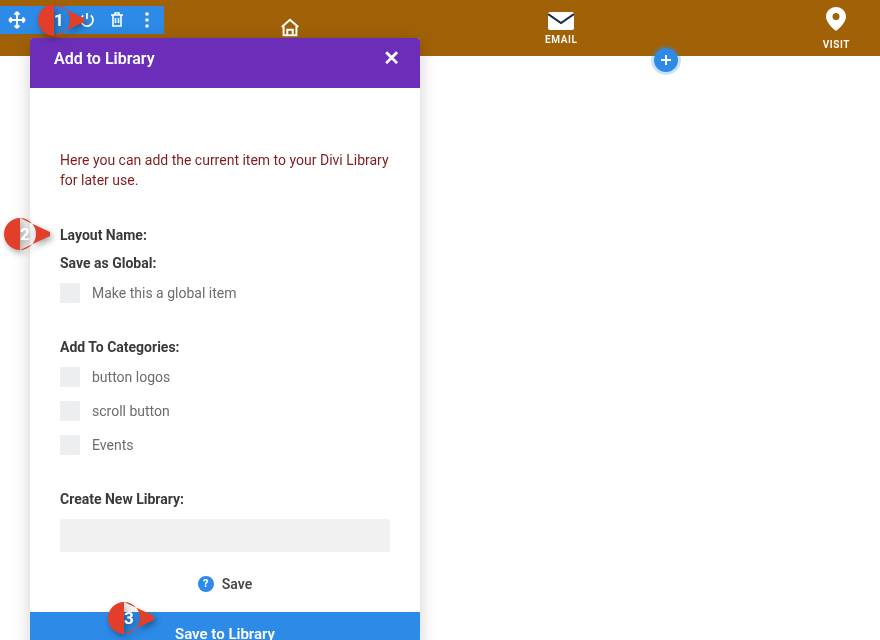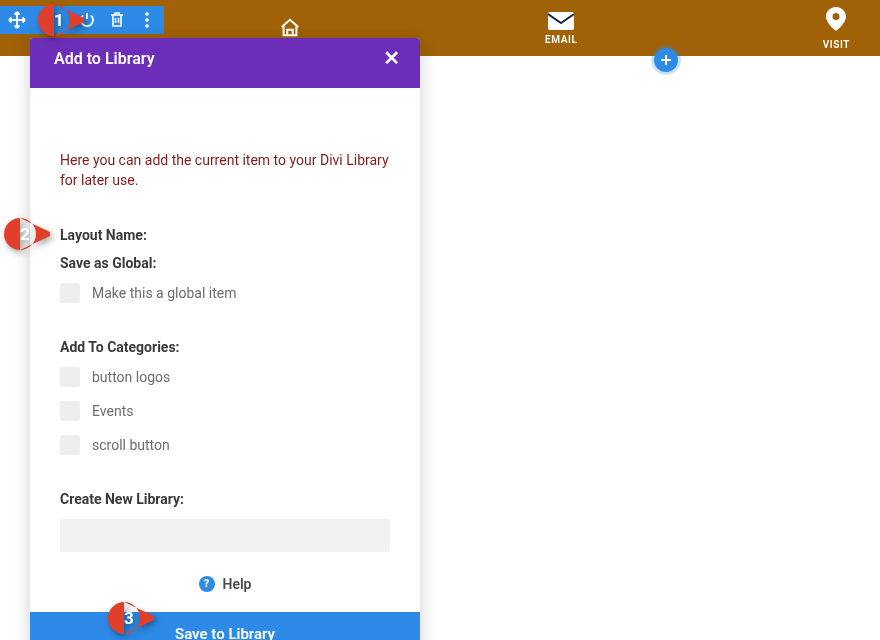--- a/index.html
+++ b/index.html
@@ -244,33 +244,33 @@
       <span>Make this a global item</span>
     </div>
 
     <div class="field-label section-gap">Add To Categories:</div>
     <div class="chk-row">
       <div class="chk-box"></div>
       <span>button logos</span>
     </div>
     <div class="chk-row">
       <div class="chk-box"></div>
+      <span>scroll button</span>
+    </div>
+    <div class="chk-row">
+      <div class="chk-box"></div>
       <span>Events</span>
-    </div>
-    <div class="chk-row">
-      <div class="chk-box"></div>
-      <span>scroll button</span>
     </div>
 
     <div class="field-label section-gap">Create New Library:</div>
     <input class="text-input" type="text" style="margin-bottom: 8px;" value="">
 
     <div class="help-row">
       <span class="help-icon">?</span>
-      <span>Help</span>
+      <span>Save</span>
     </div>
   </div>
   <div class="modal-footer">
     <span>Save to Library</span>
   </div>
 </div>
 
 <div class="callout c1">
   <svg viewBox="0 0 48 32">
       <path d="M16 0 A16 16 0 1 0 16 32 A16 16 0 0 0 16 0 Z M16 0 L46 14 L46 18 L16 32 Z" fill="#e13f2a"></path>

